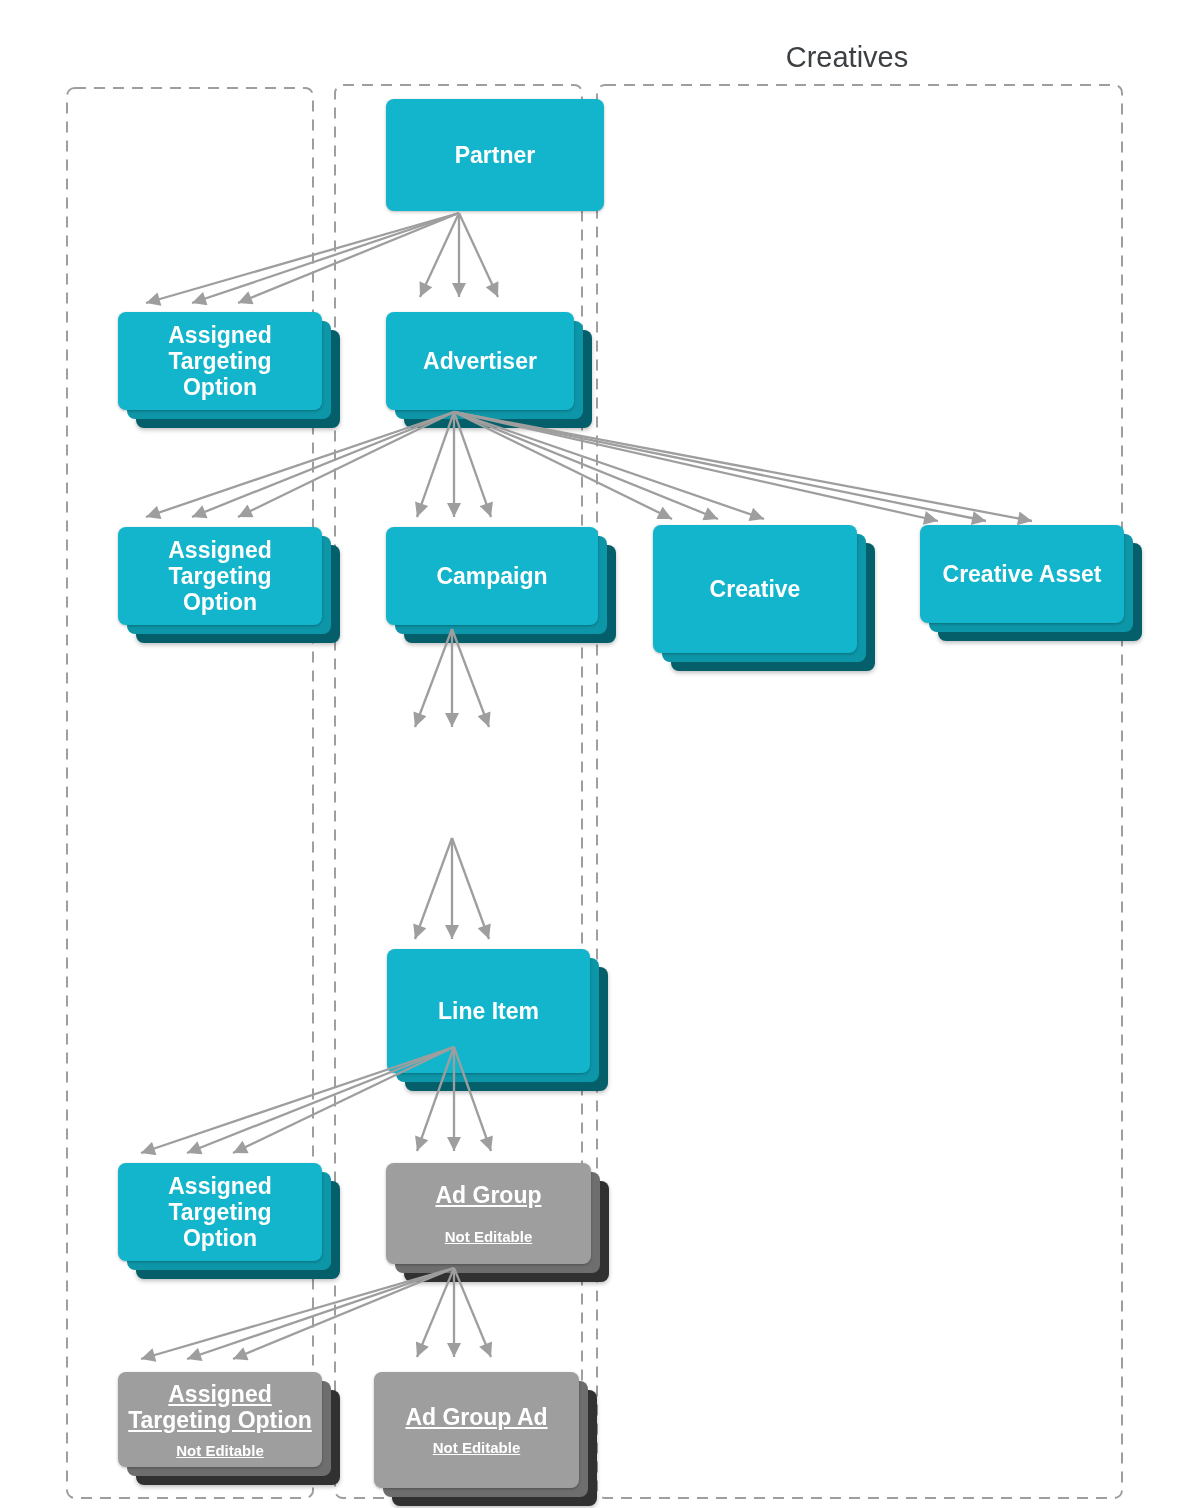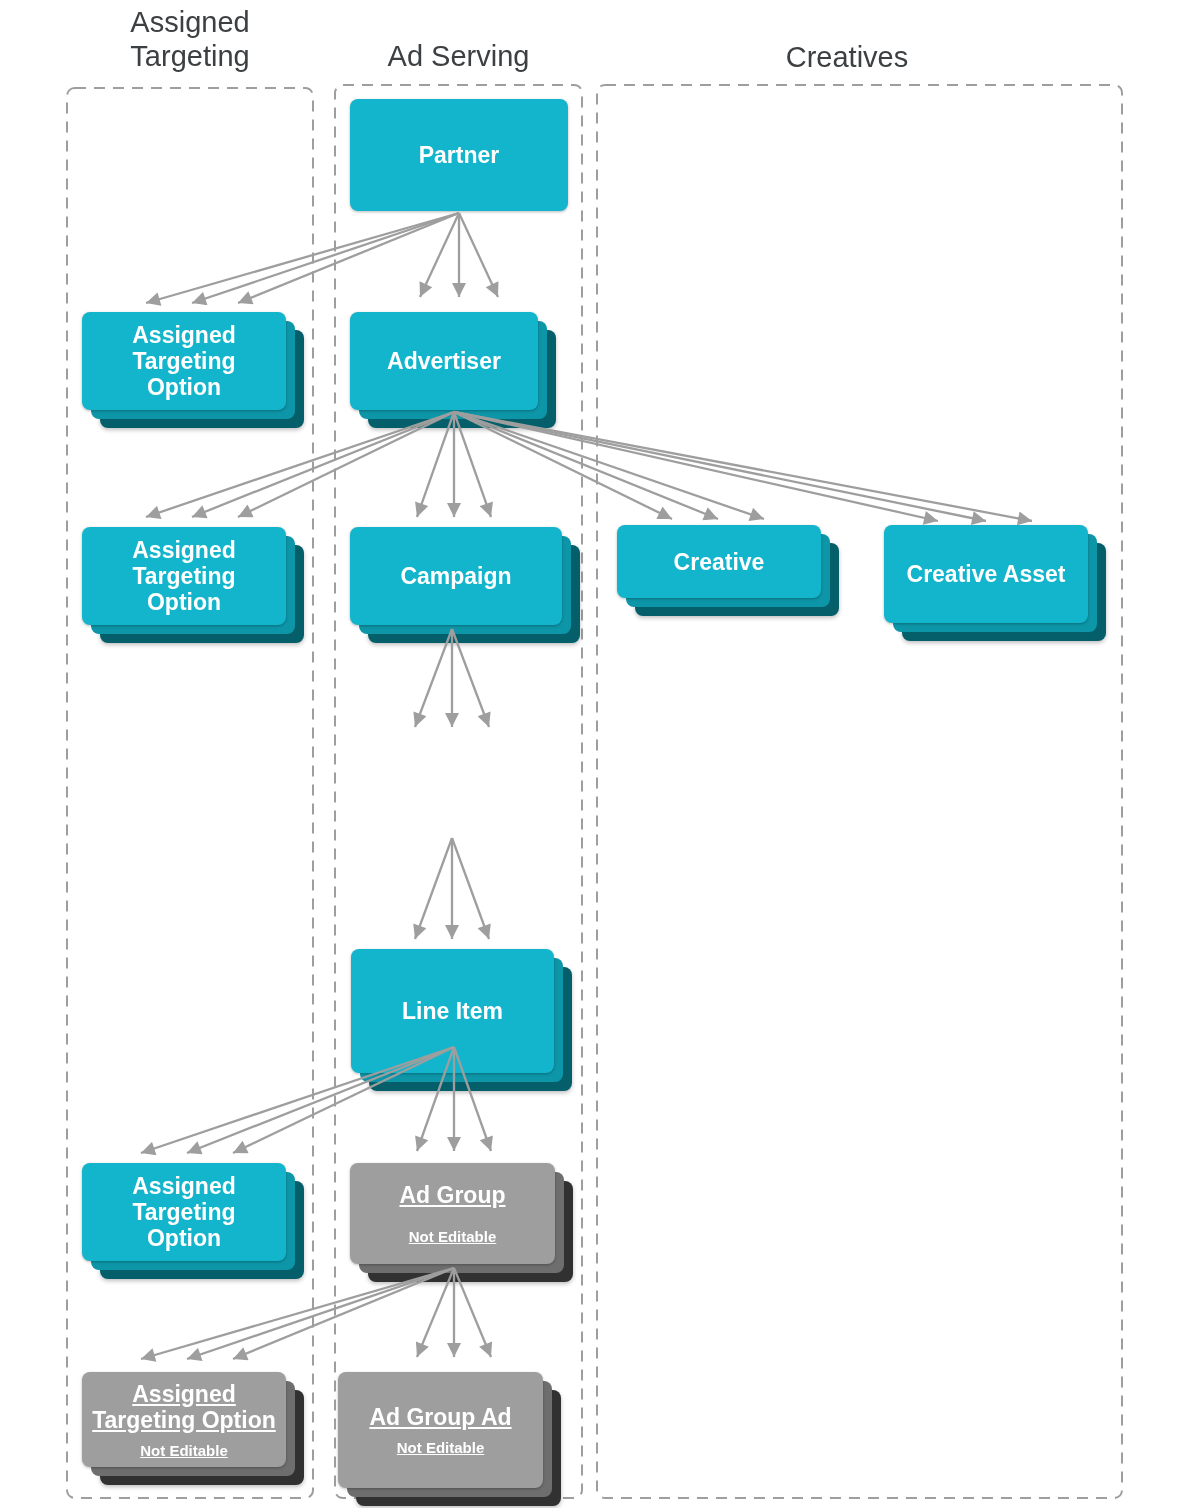--- a/index.html
+++ b/index.html
@@ -15,21 +15,21 @@
   }
   svg.layer{position:absolute;left:0;top:0;pointer-events:none;}
   #bg-layer{z-index:0;}
   #arrows{z-index:3;}
   .col-rect{fill:none;stroke:var(--border);stroke-width:2;stroke-dasharray:11 8;}
   #arrows line{stroke:var(--arrow);stroke-width:2.3;}
   .heading{
     position:absolute;z-index:1;text-align:center;color:var(--heading);
     font-size:29px;line-height:34px;font-weight:400;
   }
-  .node{position:absolute;z-index:2;}
+  .node{position:absolute;z-index:2;margin-left:36px;}
   .node .face{
     position:absolute;left:0;top:0;width:100%;height:100%;border-radius:8px;
     display:flex;flex-direction:column;justify-content:center;align-items:center;
     color:var(--node-text);font-weight:700;text-align:center;z-index:2;
     box-shadow:0 1px 3px rgba(0,0,0,.28);
   }
   .node.stacked::after{
     content:"";position:absolute;left:9px;top:9px;width:100%;height:100%;
     border-radius:8px;z-index:1;
   }
@@ -52,22 +52,20 @@
 <body>
 
 <div class="canvas">
 
   <svg id="bg-layer" class="layer" width="1184" height="1508">
     <rect class="col-rect" x="67" y="88" width="246" height="1410" rx="8"></rect>
     <rect class="col-rect" x="335" y="85" width="247" height="1413" rx="8"></rect>
     <rect class="col-rect" x="597" y="85" width="525" height="1413" rx="8"></rect>
   </svg>
 
-  <div class="heading" style="left:90px;top:5px;width:200px;">Assigned Targeting</div>
-  <div class="heading" style="left:335px;top:39px;width:247px;">Ad Serving</div>
   <div class="heading" style="left:597px;top:40px;width:500px;">Creatives</div>
 
   <div class="node single cyan" style="left:350px;top:99px;width:218px;height:112px;">
     <div class="face">
         <span class="label">Partner</span>
       </div>
   </div>
 
   <div class="node stacked cyan" style="left:82px;top:312px;width:204px;height:98px;">
     <div class="face">
@@ -90,21 +88,21 @@
 Option</span>
       </div>
   </div>
 
   <div class="node stacked cyan" style="left:350px;top:527px;width:212px;height:98px;">
     <div class="face">
         <span class="label">Campaign</span>
       </div>
   </div>
 
-  <div class="node stacked cyan" style="left:617px;top:525px;width:204px;height:73px;">
+  <div class="node stacked cyan" style="left:617px;top:525px;width:204px;height:128px;">
     <div class="face">
         <span class="label">Creative</span>
       </div>
   </div>
 
   <div class="node stacked cyan" style="left:884px;top:525px;width:204px;height:98px;">
     <div class="face">
         <span class="label">Creative Asset</span>
       </div>
   </div>

